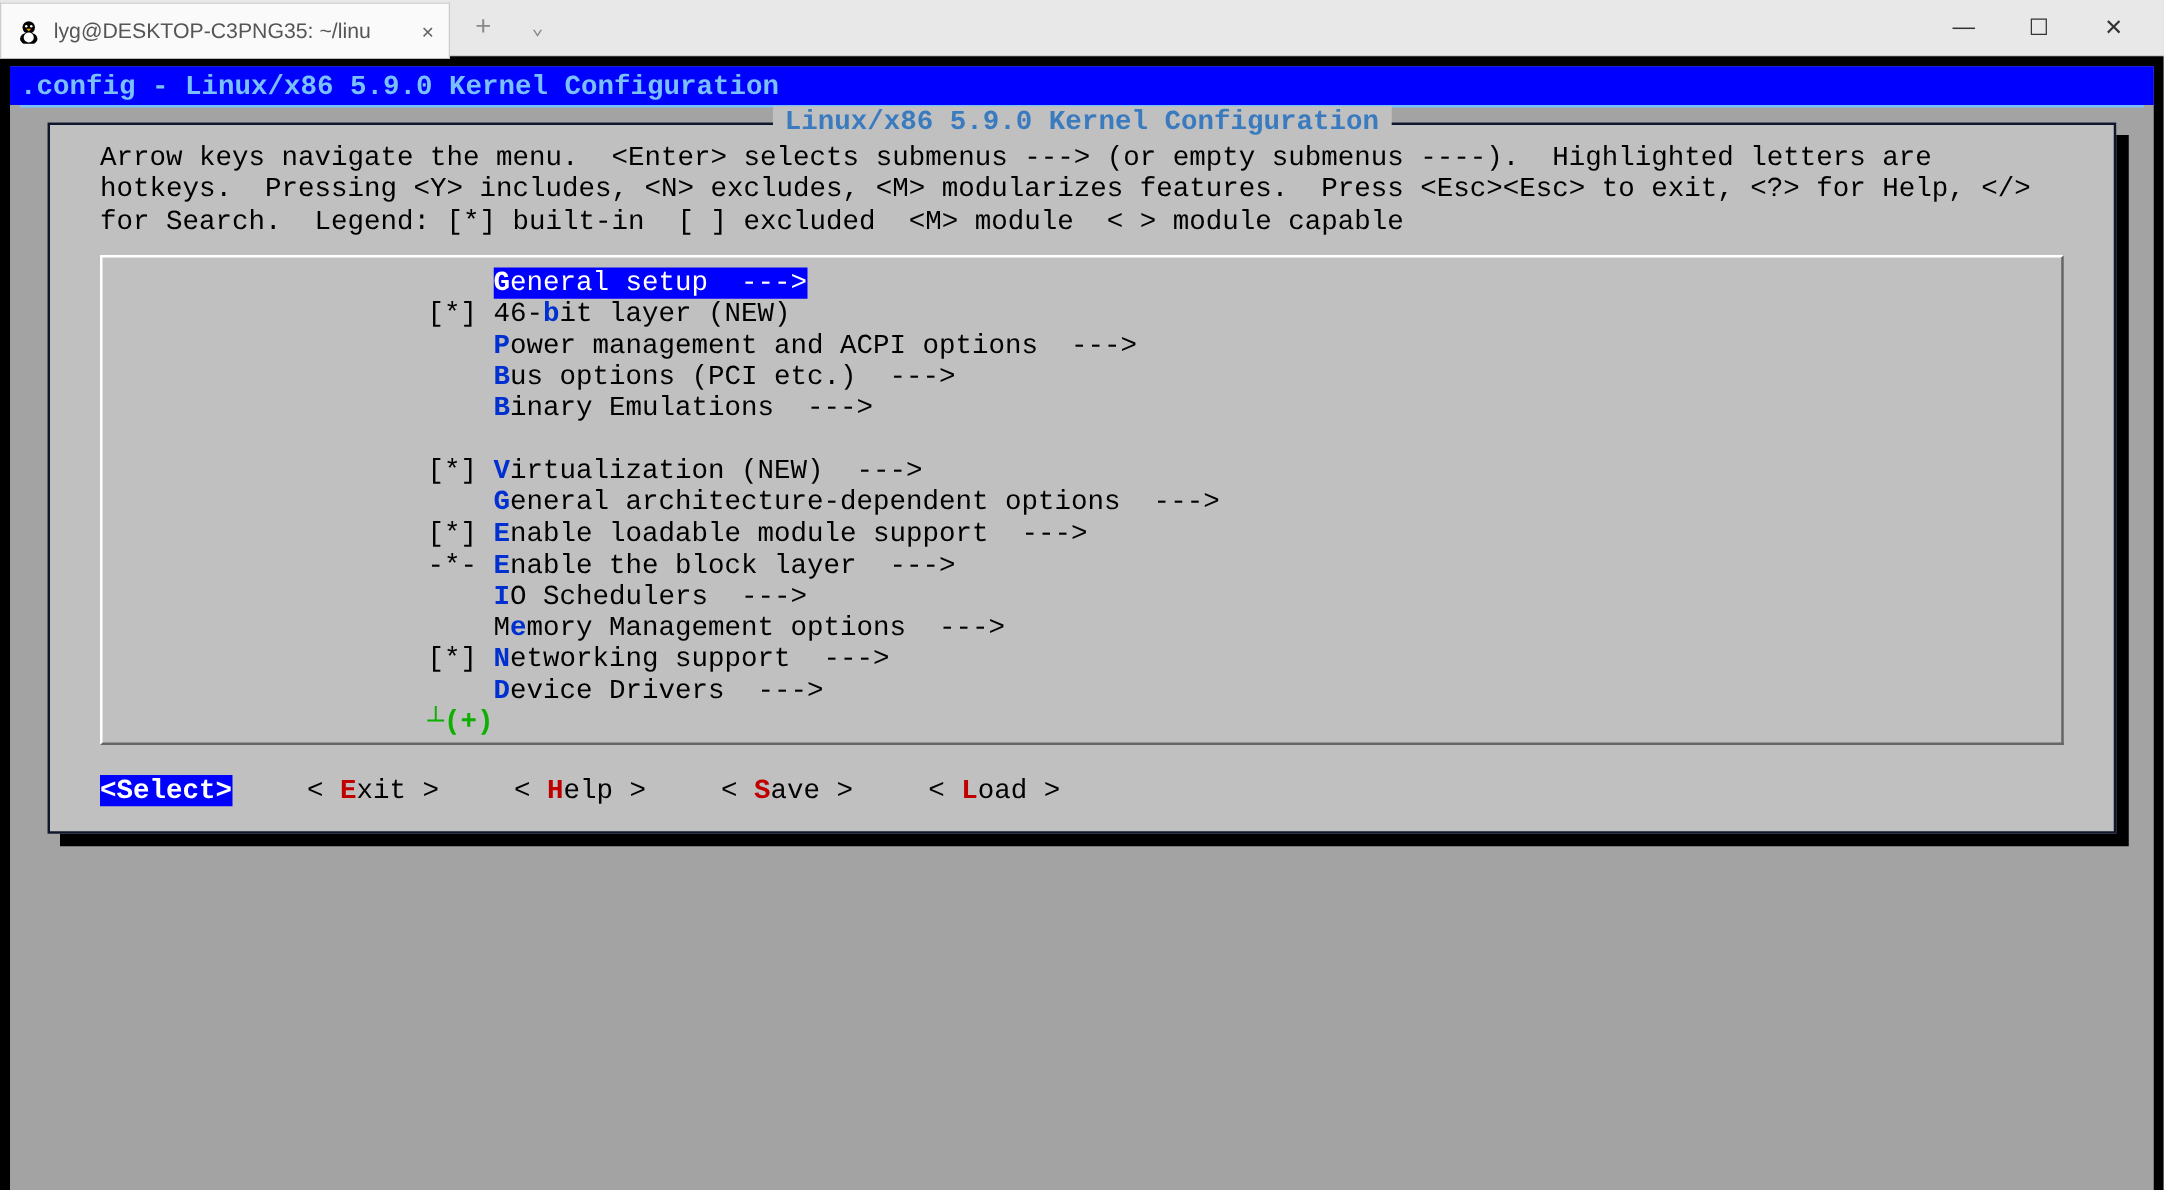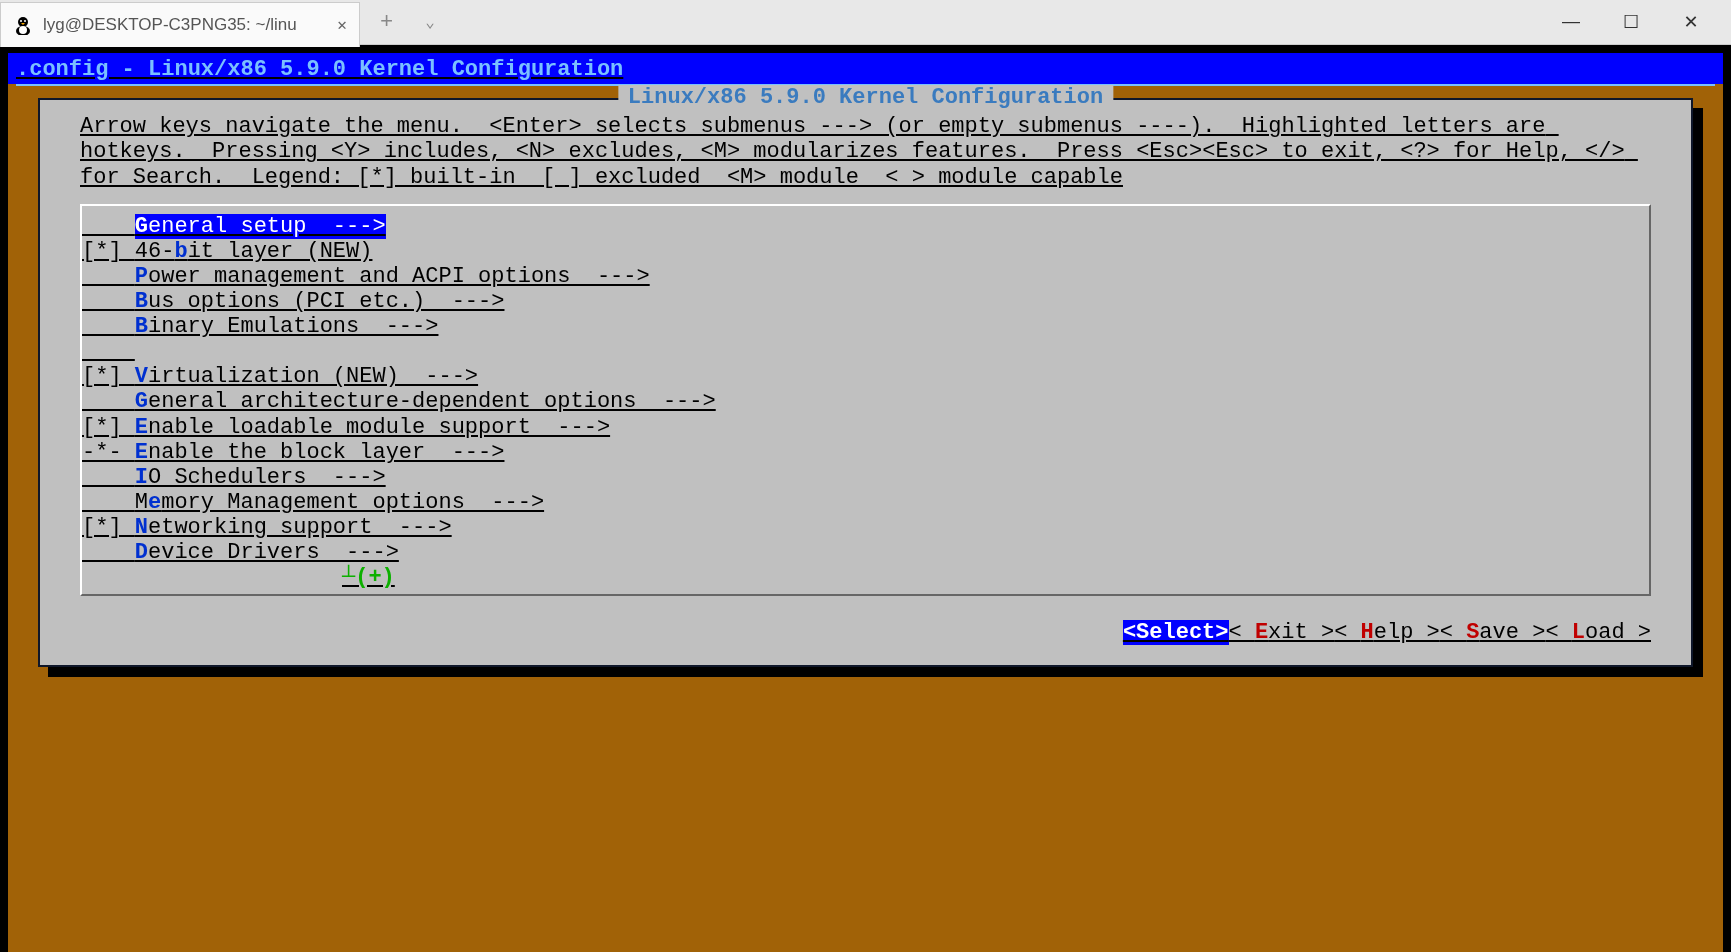--- a/index.html
+++ b/index.html
@@ -80,26 +80,25 @@
     font-size: 18px;
     width:20px;
     text-align:center;
   }
   .terminal-outer {
     flex: 1;
     background: #000;
     padding: 8px 8px 0 8px;
   }
   .blue-frame {
-    background: #a16207;
+    background: #a3a3a3;
     width: 100%;
     height: 100%;
     padding: 0 0 10px 0;
     position:relative;
-    text-decoration:underline;
   }
   .path-line {
     color: #7ac0ff;
     background: #0000ff;
     padding: 4px 8px 2px 8px;
     font-weight: bold;
     white-space: pre;
   }
   .hr-line {
     border-top: 2px solid #7ac0ff;
@@ -133,20 +132,21 @@
   }
   .menu-box {
     border: 2px solid #fff;
     border-bottom: 2px solid #666;
     border-right: 2px solid #666;
     padding: 8px 0 4px 0;
     margin-bottom: 20px;
     position:relative;
   }
   .menu-inner{
+    padding-left: 260px;
   }
   .menu-item {
     white-space: pre;
     line-height: 1.14;
     color: #000;
   }
   .menu-item .bracket { color:#000; }
   .menu-item .hk { color: #0030d0; font-weight: bold; }
   .menu-item.selected .label-area {
     background: #0000ff;
@@ -155,21 +155,22 @@
   .menu-item.selected .label-area .hk{
      color:#fff;
   }
   .more-indicator {
     color: #0db000;
     font-weight: bold;
     white-space: pre;
   }
   .button-row {
     display: flex;
-    justify-content: flex-end;
+    justify-content: flex-start;
+    gap: 60px;
     padding: 4px 0;
   }
   .tui-btn {
     white-space: pre;
     color: #000;
   }
   .tui-btn .hk { color: #c00000; font-weight: bold; }
   .tui-btn.selected {
     background: #0000ff;
     color: #fff;

